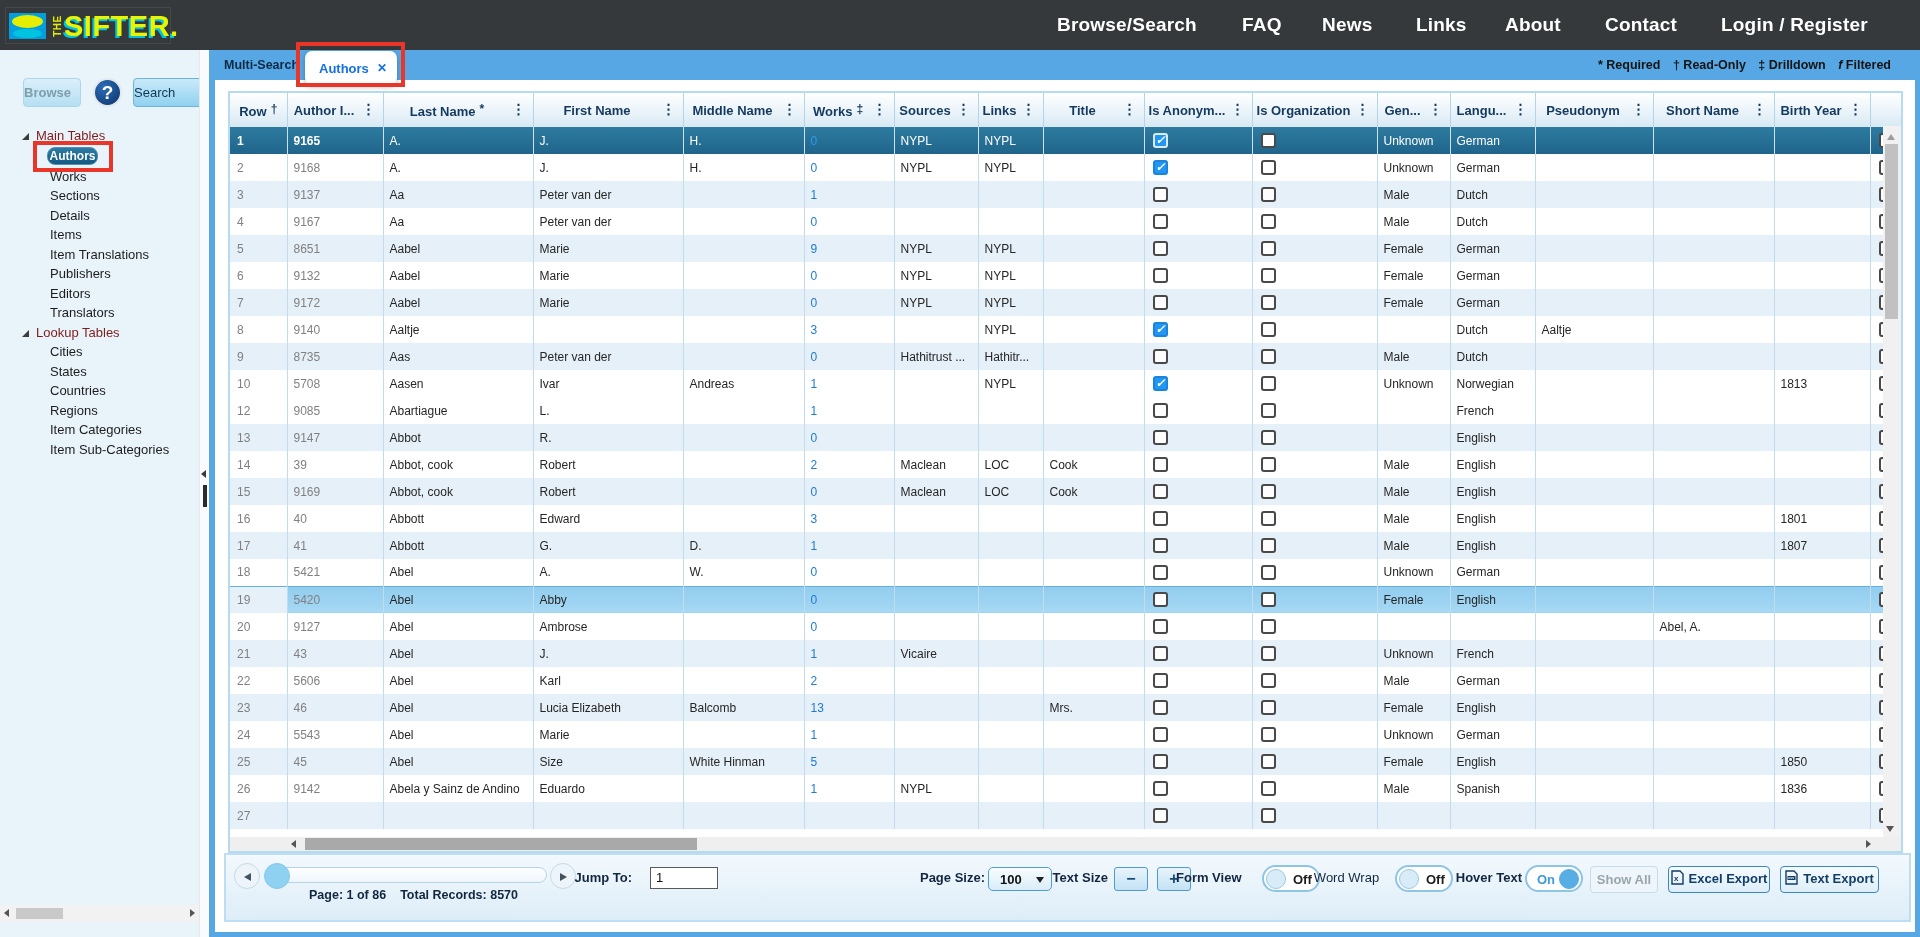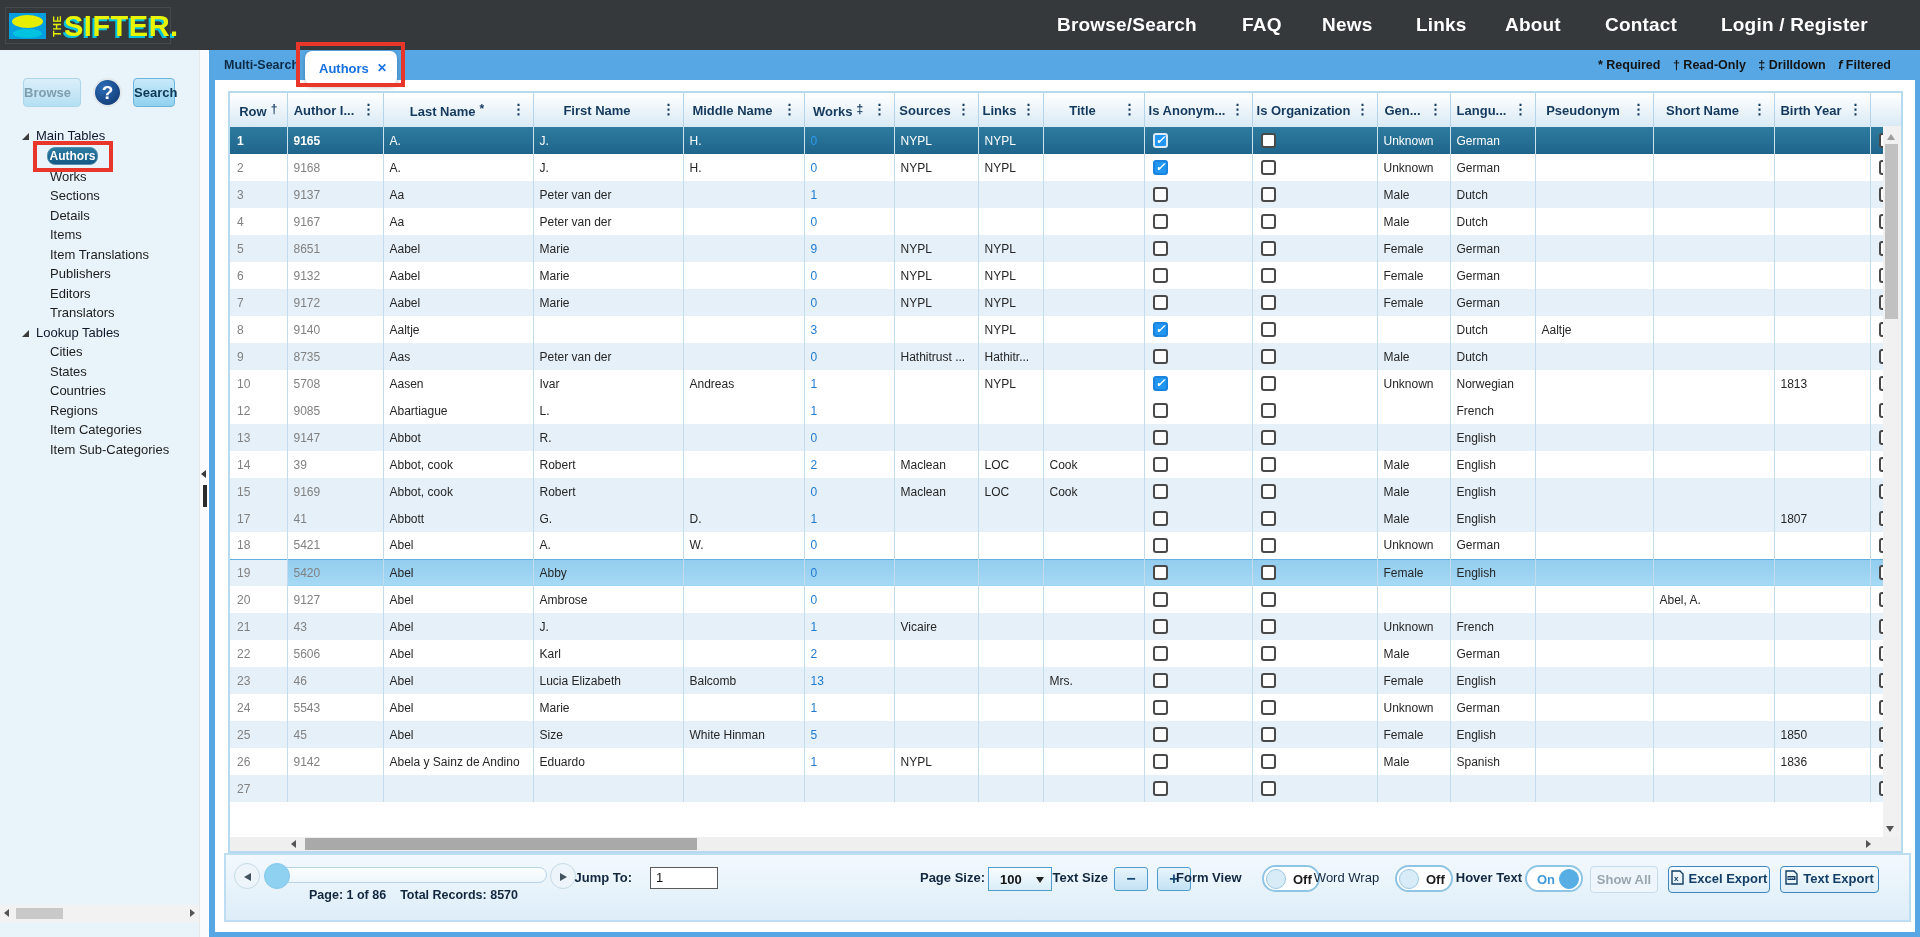--- a/index.html
+++ b/index.html
@@ -10,22 +10,22 @@
 #lrect{position:absolute;left:3px;top:5px;width:37px;height:26px;background:#019fdf;overflow:hidden}
 #lrect .el1{position:absolute;left:3px;top:2px;width:31px;height:13px;border-radius:50%;background:#e6ee00}
 #lrect .el2{position:absolute;left:4px;top:16px;width:29px;height:9px;border-radius:50%;background:#00c3e0}
 #lthe{position:absolute;left:38px;top:4px;width:28px;height:28px;color:#e6ee00;font-size:10px;font-weight:bold;letter-spacing:.5px;transform:rotate(-90deg);text-align:center;line-height:28px}
 #lsif{position:absolute;left:58px;top:2px;font-size:29px;font-weight:bold;letter-spacing:.5px;color:#e8f400;text-shadow:-2px 2px 0 #00c3e0}
 .nv{position:absolute;top:14px;color:#fff;font-size:19px;font-weight:bold;letter-spacing:.2px}
 
 #sidebar{position:absolute;left:0;top:50px;width:199px;height:887px;background:#e9f3fa}
 #bBrowse{position:absolute;left:23px;top:28px;width:58px;height:29px;border:1px solid #abd6ec;border-radius:4px;background:linear-gradient(#dbeffa,#b5dff3);color:#7e9eae;font-size:13px;font-weight:bold;text-align:left;line-height:27px}
 #bHelp{position:absolute;left:93px;top:28px;width:29px;height:29px;border-radius:50%;background:radial-gradient(circle at 35% 30%,#2d6db8,#0b3268);border:2px solid #e3e8ec;color:#fff;font-size:19px;font-weight:bold;text-align:center;line-height:25px}
-#bSearch{position:absolute;left:133px;top:28px;width:42px;height:29px;border:1px solid #6cb4dc;border-radius:4px;background:linear-gradient(#c9eafa,#90d1ef);color:#0e3856;font-size:13px;font-weight:bold;text-align:center;line-height:27px}
-.tr2{position:absolute;left:36px;font-size:13px;color:#0f172a;white-space:nowrap}
+#bSearch{position:absolute;left:133px;top:28px;width:75px;height:29px;border:1px solid #6cb4dc;border-radius:4px;background:linear-gradient(#c9eafa,#90d1ef);color:#0e3856;font-size:13px;font-weight:normal;line-height:27px}
+.tr2{position:absolute;left:36px;font-size:13px;color:#7f1d1d;white-space:nowrap}
 .exp{position:absolute;left:-14px;top:5px;width:0;height:0;border-left:7px solid transparent;border-bottom:7px solid #3c3c3c}
 .ti{position:absolute;left:50px;font-size:13px;color:#1d1d1d;white-space:nowrap}
 #authpill{position:absolute;left:47px;top:97px;width:51px;height:18px;border-radius:8px;background:linear-gradient(#2d7ba3,#135a84);border:1px solid #5490ae;color:#fff;font-size:12px;font-weight:bold;text-align:center;line-height:16px}
 #redtree{position:absolute;left:33px;top:91px;width:80px;height:31px;border:4px solid #e8362b;z-index:30}
 #sbvs{position:absolute;left:199px;top:50px;width:9px;height:887px;background:#fafbfc;border-left:1px solid #e8e8e8}
 #sbvs .thumb{position:absolute;left:3px;top:435px;width:4px;height:22px;background:#2b2b2b}
 #sbvs .ar{position:absolute;left:1px;top:420px;width:0;height:0;border-top:4px solid transparent;border-bottom:4px solid transparent;border-right:5px solid #3a3a3a}
 #sbhs{position:absolute;left:0;top:905px;width:199px;height:17px;background:#f2f2f2}
 #sbhs .thumb{position:absolute;left:16px;top:3px;width:47px;height:11px;background:#c9c9c9}
 #sbhs .al{position:absolute;left:4px;top:4px;width:0;height:0;border-top:4px solid transparent;border-bottom:4px solid transparent;border-right:5px solid #555}
@@ -86,21 +86,21 @@
 #pgprev{left:8px;top:8px}
 #pgprev i{border-top:4.5px solid transparent;border-bottom:4.5px solid transparent;border-right:7px solid #44545e}
 #pgnext{left:324px;top:8px}
 #pgnext i{border-top:4.5px solid transparent;border-bottom:4.5px solid transparent;border-left:7px solid #44545e}
 #slider{left:45px;top:12px;width:276px;height:16px;border-radius:9px;border:1px solid #b6d4e5;background:linear-gradient(#fdfeff,#eef6fb)}
 #knob{left:38px;top:8px;width:26px;height:26px;border-radius:50%;background:#8ed1f1;border:1px solid #83c8ec}
 #pginfo{left:83px;top:33px;font-size:12.5px;font-weight:bold;color:#12273f}
 #jlab{left:330px;top:15px;width:76px;text-align:right;font-size:13px;font-weight:bold;color:#12273f}
 #jinput{left:424px;top:12px;width:68px;height:22px;border:1px solid #5a5a5a;background:#fff;font-size:13px;color:#111;padding-left:5px;line-height:20px}
 #pslab{left:674px;top:15px;width:85px;text-align:right;font-size:13px;font-weight:bold;color:#12273f}
-#psdd{left:762px;top:12px;width:64px;height:24px;border:1.5px solid #4f9ccf;border-radius:0;background:linear-gradient(#f8fcfe,#d9edf8)}
+#psdd{left:762px;top:12px;width:64px;height:24px;border:1.5px solid #4f9ccf;border-radius:5px;background:linear-gradient(#f8fcfe,#d9edf8)}
 #psdd .v{position:absolute;left:11px;top:4px;font-size:13px;font-weight:bold;color:#111}
 #psdd .d{position:absolute;right:7px;top:9px;width:0;height:0;border-left:4.5px solid transparent;border-right:4.5px solid transparent;border-top:6px solid #222}
 #tslab{left:812px;top:15px;width:70px;text-align:right;font-size:13px;font-weight:bold;color:#12273f}
 .sqbtn{top:12px;width:34px;height:24px;border:1.5px solid #4f9ccf;border-radius:3px;background:linear-gradient(#e8f4fb,#c3e2f4);text-align:center;font-size:16px;font-weight:bold;color:#174a77;line-height:21px}
 #bMinus{left:888px}
 #bPlus{left:931px}
 #fvlab{left:950px;top:15px;width:80px;font-size:13px;font-weight:bold;color:#12273f}
 .tog{top:10px;width:58px;height:27px;border-radius:14px;border:2px solid #8ec4e4;background:#fff}
 .tog .kn{position:absolute;left:2px;top:1.5px;width:20px;height:20px;border-radius:50%;background:#d8ecf8;border:1px solid #9cc8e2}
 .tog .lb{position:absolute;left:29px;top:5px;font-size:13px;font-weight:bold;color:#1c1c1c}
@@ -529,20 +529,39 @@
             <td>Cook</td>
             <td><i class="cb"></i></td>
             <td><i class="cb"></i></td>
             <td>Male</td>
             <td>English</td>
             <td></td>
             <td></td>
             <td></td>
             <td><i class="cb"></i></td>
           </tr>
+<tr class="even">
+            <td class="rn">16</td>
+            <td class="id">40</td>
+            <td>Abbott</td>
+            <td>Edward</td>
+            <td></td>
+            <td><span class="wk">3</span></td>
+            <td></td>
+            <td></td>
+            <td></td>
+            <td><i class="cb"></i></td>
+            <td><i class="cb"></i></td>
+            <td>Male</td>
+            <td>English</td>
+            <td></td>
+            <td></td>
+            <td>1801</td>
+            <td><i class="cb"></i></td>
+          </tr>
 <tr class="odd">
             <td class="rn">17</td>
             <td class="id">41</td>
             <td>Abbott</td>
             <td>G.</td>
             <td>D.</td>
             <td><span class="wk">1</span></td>
             <td></td>
             <td></td>
             <td></td>

